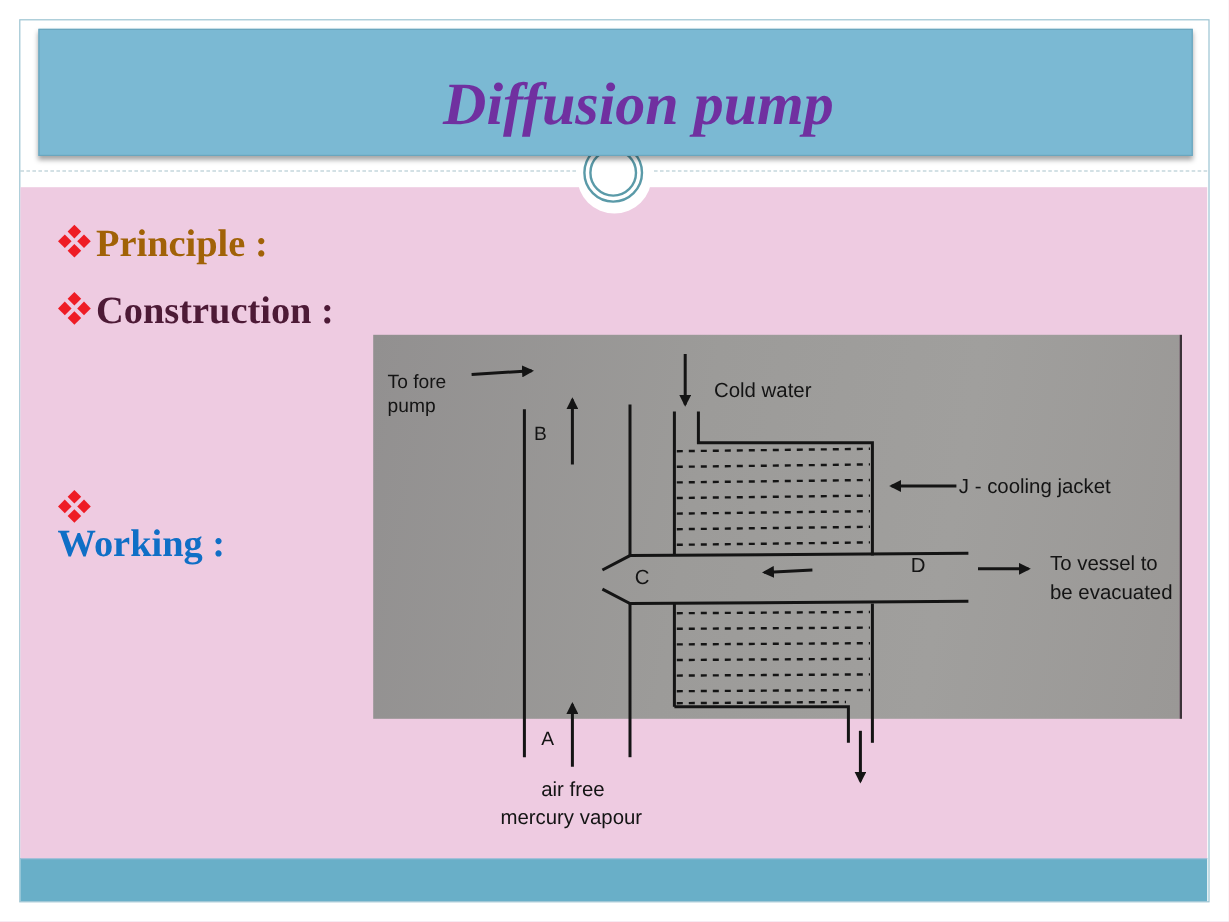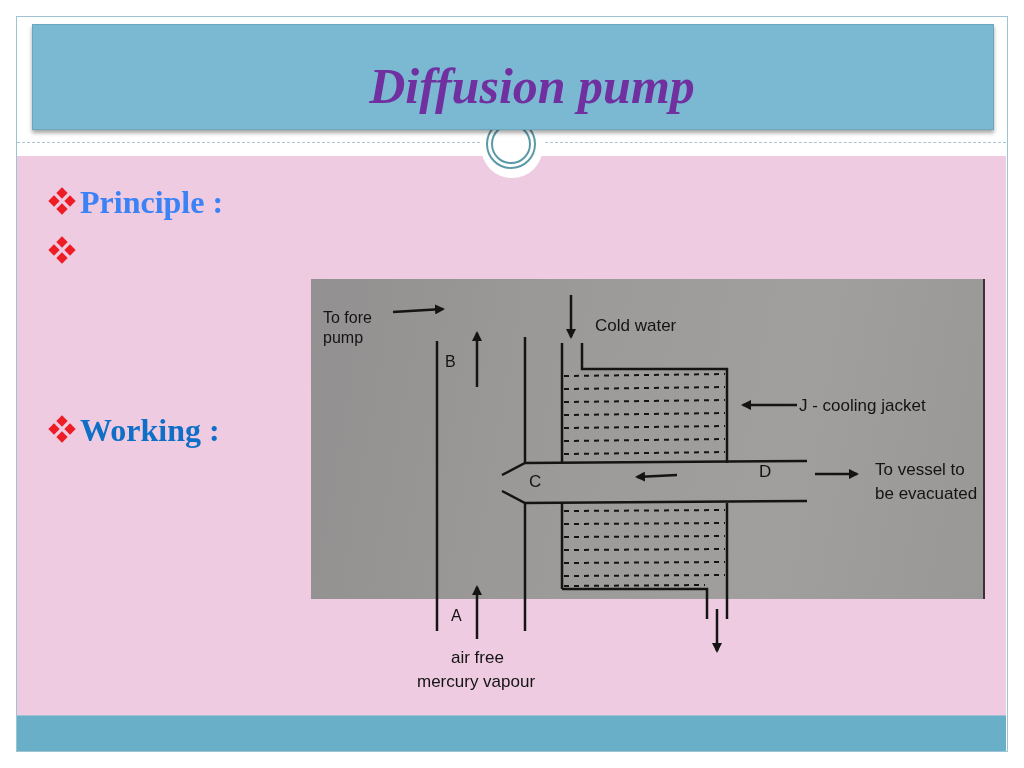--- a/index.html
+++ b/index.html
@@ -15,21 +15,21 @@
   .ring-outer { position:absolute; left:486px; top:119px; width:50px; height:50px; border-radius:50%; border:2px solid #5a9aa8; box-sizing:border-box; z-index:2; background:#fff; }
   .ring-inner { position:absolute; left:491px; top:124px; width:40px; height:40px; border-radius:50%; border:2px solid #5a9aa8; box-sizing:border-box; z-index:2; }
   .footer { position:absolute; left:17px; top:715px; width:989px; height:35px; background:#69afc8; border-top:1px solid #a4bfd8; }
   .bullet { position:absolute; left:48px; display:flex; align-items:baseline; font-size:32px; font-weight:bold; white-space:nowrap; }
   .diamond { display:inline-block; width:30px; height:22px; position:relative; margin-right:2px; }
   .diamond i { position:absolute; width:8px; height:8px; background:#ee1c25; transform:rotate(45deg); }
   .diamond i:nth-child(1){ left:10px; top:-2px; }
   .diamond i:nth-child(2){ left:2px; top:6px; }
   .diamond i:nth-child(3){ left:18px; top:6px; }
   .diamond i:nth-child(4){ left:10px; top:14px; }
-  .principle-label { color:#3b82f6;text-align:right; }
+  .principle-label { color:#a16207;text-align:right; }
   .principle-text { font-weight:normal; color:#000; font-size:30px; margin-left:8px; }
   .principle-text sup { font-size:19px; position:relative; top:-2px; }
   .construction-label { color:#4d1a36; }
   .working-label { color:#0f6fc6; }
   .diagram { position:absolute; left:311px; top:279px; width:672px; height:320px; background:linear-gradient(100deg,#929090 0%,#9c9b99 40%,#a09f9d 70%,#9a9896 100%); border-right:2px solid #3b3238; }
   .diagram svg { position:absolute; left:0; top:0; }
   .lbl { font-family:"Liberation Sans", sans-serif; fill:#141414; }
 </style>
 </head>
 <body>
@@ -57,23 +57,24 @@
   <span class="principle-label">Principle :</span>
 </div>
 
 <div class="bullet" style="top:240px;">
   <span class="diamond">
       <i></i>
       <i></i>
       <i></i>
       <i></i>
     </span>
+  <span class="construction-label">Construction :</span>
 </div>
 
-<div class="bullet" style="top:412px;">
+<div class="bullet" style="top:412px;flex-direction:column;">
   <span class="diamond">
       <i></i>
       <i></i>
       <i></i>
       <i></i>
     </span>
   <span class="working-label">Working :</span>
 </div>
 
 <div class="diagram">

